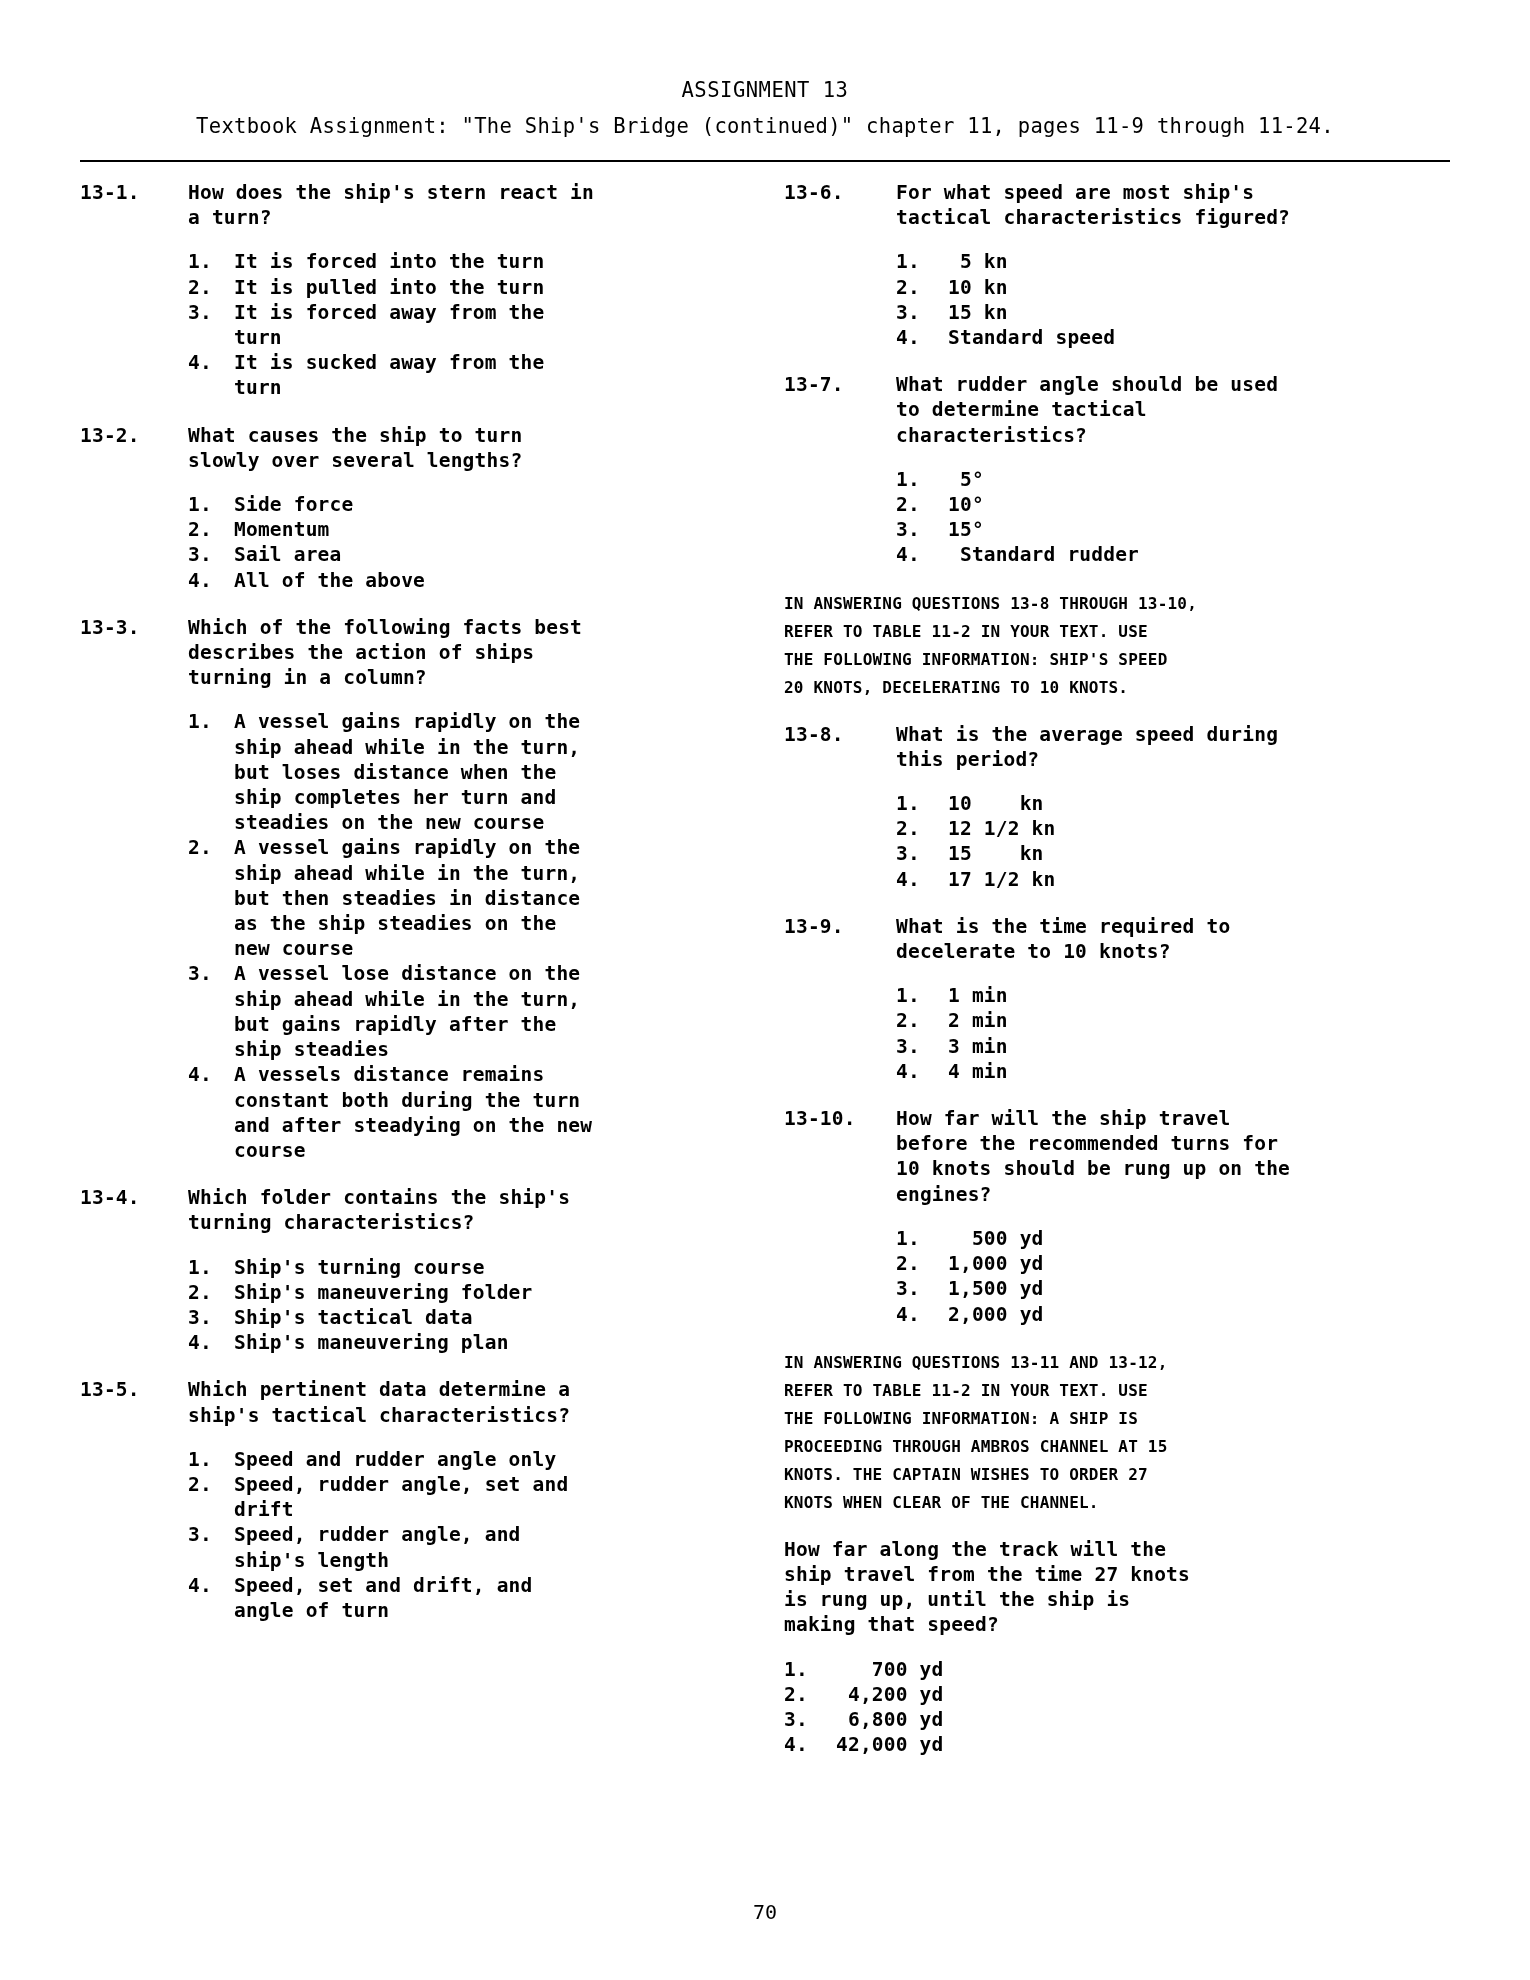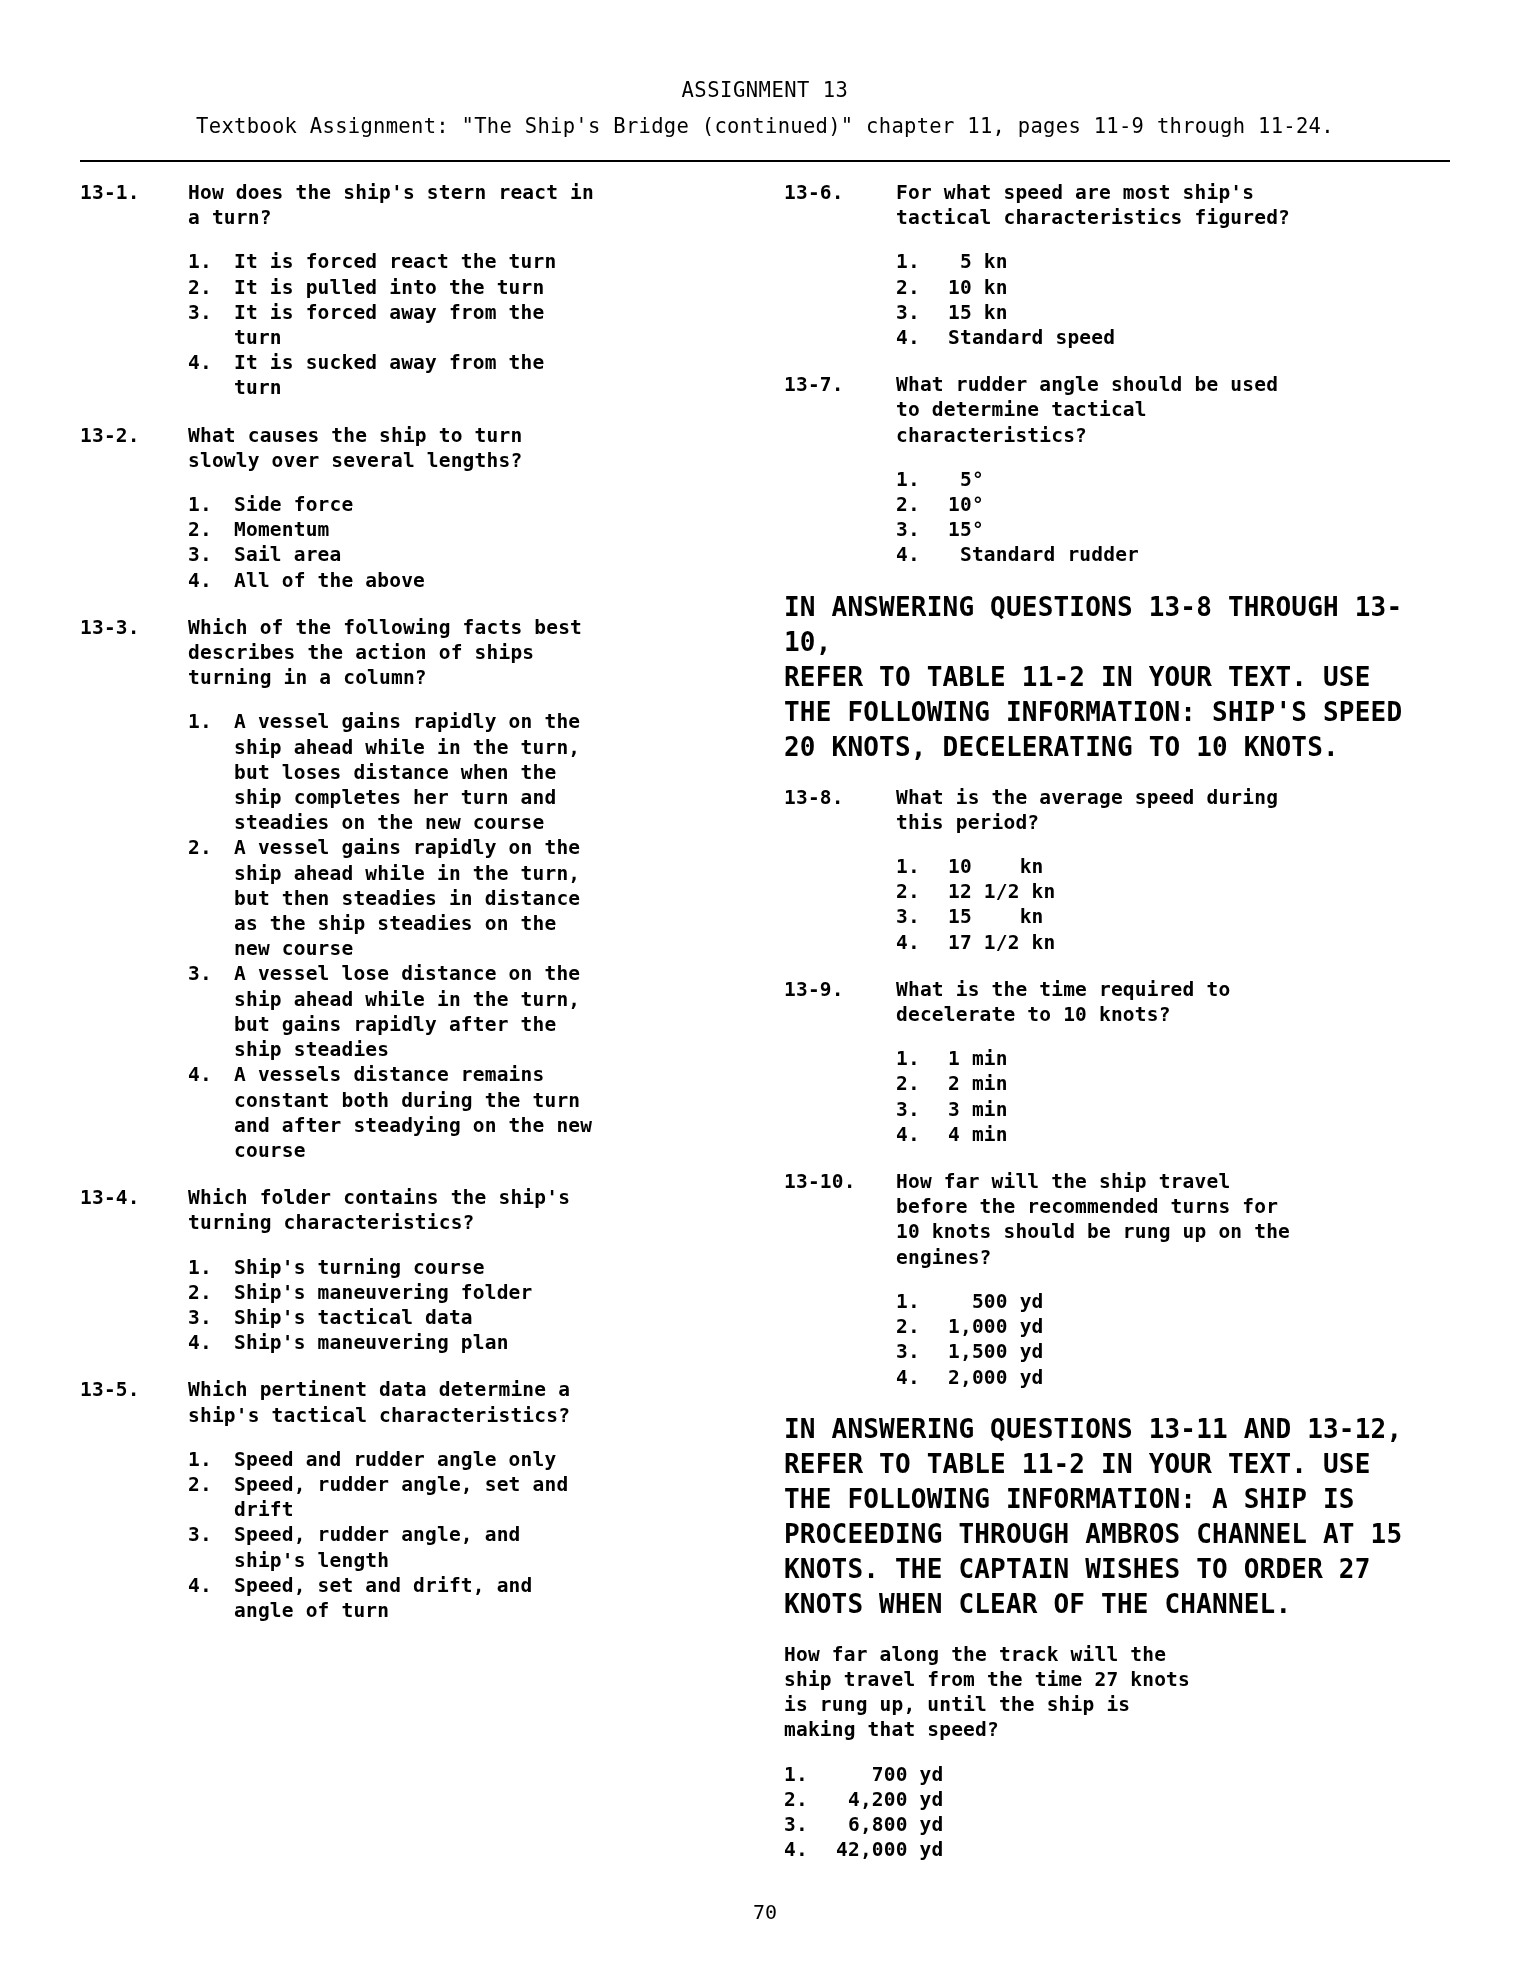--- a/index.html
+++ b/index.html
@@ -83,22 +83,22 @@
     width: 52px;
     flex: 0 0 52px;
   }
   .choice-text {
     flex: 1;
     white-space: pre-wrap;
   }
   .instruction {
     white-space: pre-wrap;
     margin-bottom: 20px;
-    font-size: 26px;
-    line-height: 35px;
+    font-size: 16px;
+    line-height: 28px;
   }
   .page-number {
     position: absolute;
     bottom: 56px;
     left: 0;
     width: 1530px;
     text-align: center;
     font-size: 20px;
   }
   .right-col .q-num {
@@ -120,21 +120,21 @@
   <div class="columns">
     <div class="col left-col" id="left-col">
         <div class="q-block">
           <div class="q-num">13-1.</div>
           <div class="q-body">
             <div class="q-text">How does the ship's stern react in
 a turn?</div>
             <div class="choices">
               <div class="choice">
                 <span class="choice-num">1.</span>
-                <span class="choice-text">It is forced react the turn</span>
+                <span class="choice-text">It is forced into the turn</span>
               </div>
               <div class="choice">
                 <span class="choice-num">2.</span>
                 <span class="choice-text">It is pulled into the turn</span>
               </div>
               <div class="choice">
                 <span class="choice-num">3.</span>
                 <span class="choice-text">It is forced away from the
 turn</span>
               </div>

